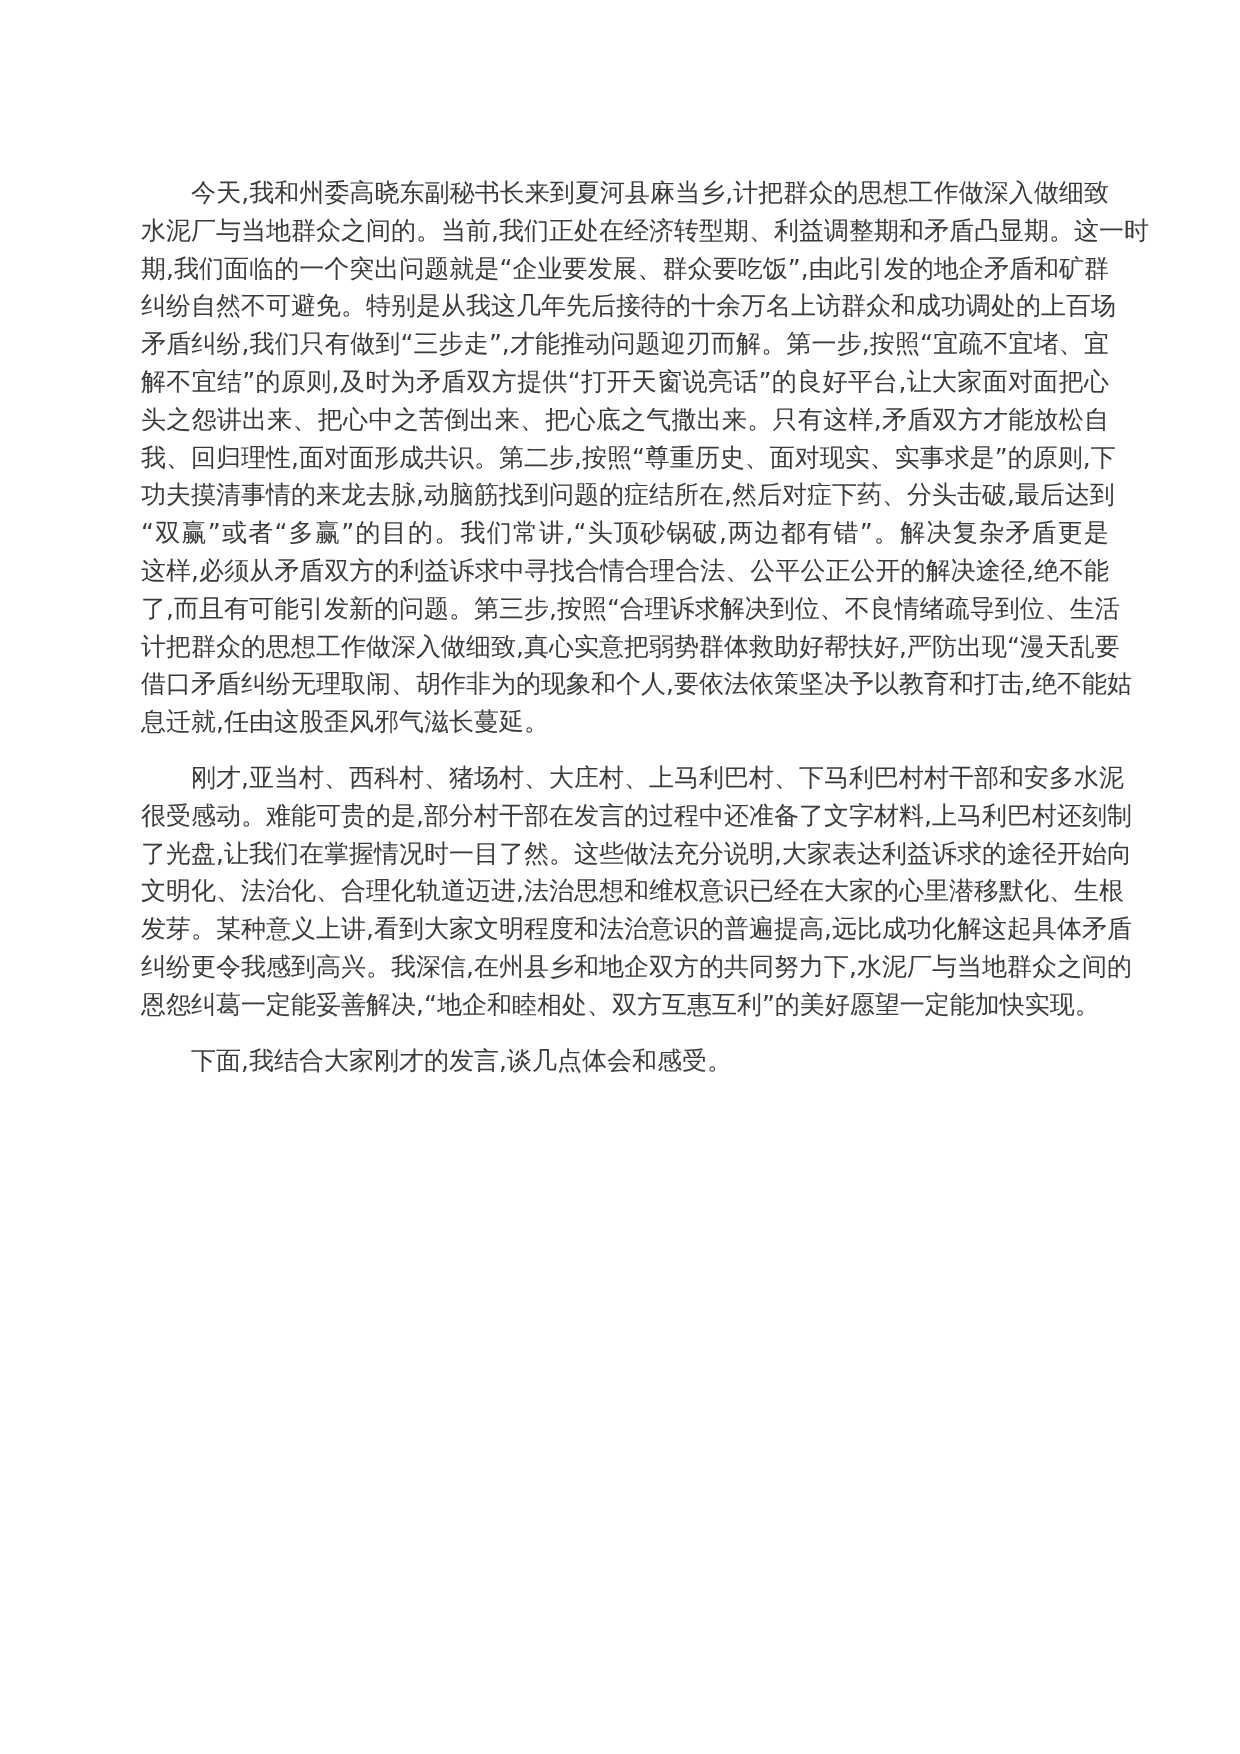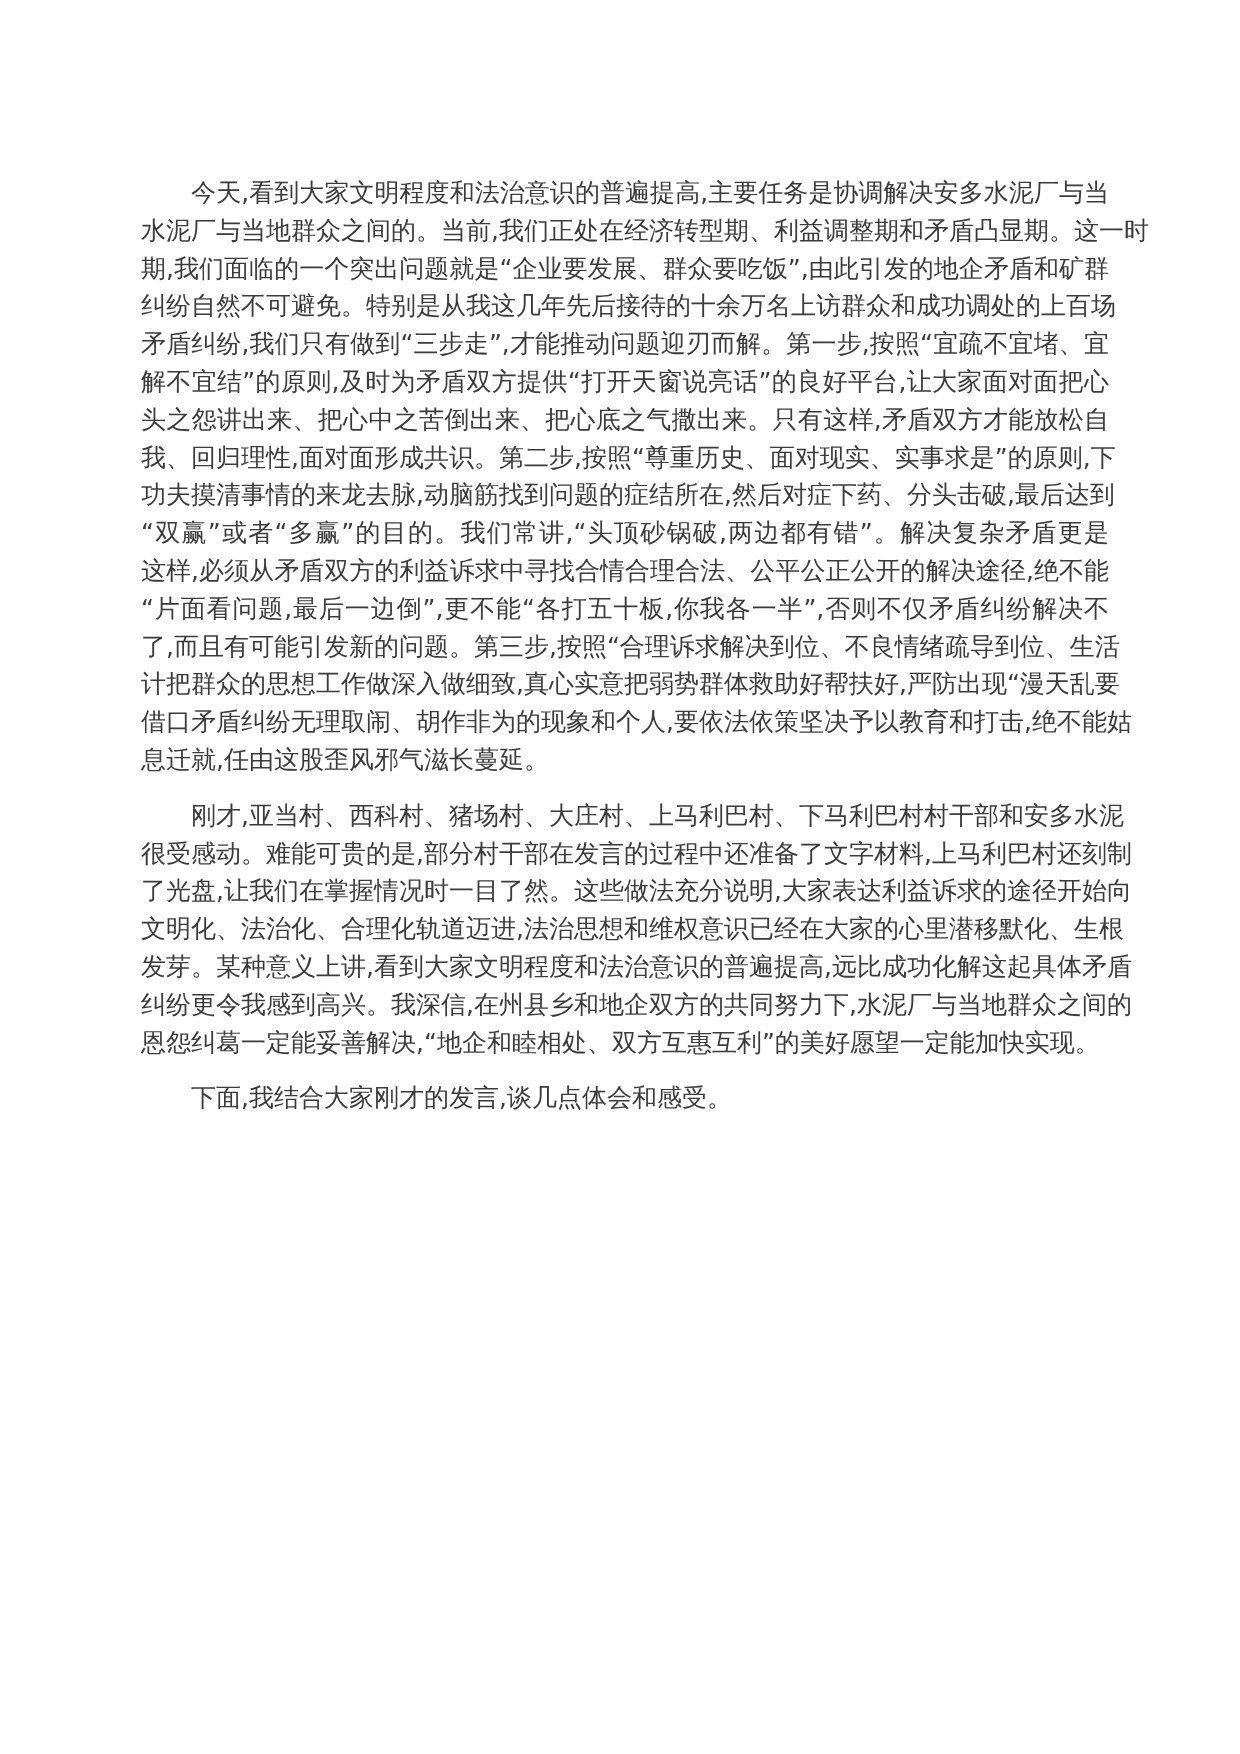--- a/index.html
+++ b/index.html
@@ -46,32 +46,31 @@
       text-align-last: left;
     }
   </style>
 </head>
 <body>
 
 <div class="page">
   <div class="content">
 
     <div class="para">
-      <span class="line">　　今天,看到大家文明程度和法治意识的普遍提高,主要任务是协调解决安多水泥厂与当</span>
+      <span class="line">　　今天,我和州委高晓东副秘书长来到夏河县麻当乡,计把群众的思想工作做深入做细致</span>
       <span class="line">水泥厂与当地群众之间的。当前,我们正处在经济转型期、利益调整期和矛盾凸显期。这一时</span>
       <span class="line">期,我们面临的一个突出问题就是“企业要发展、群众要吃饭”,由此引发的地企矛盾和矿群</span>
       <span class="line">纠纷自然不可避免。特别是从我这几年先后接待的十余万名上访群众和成功调处的上百场</span>
       <span class="line">矛盾纠纷,我们只有做到“三步走”,才能推动问题迎刃而解。第一步,按照“宜疏不宜堵、宜</span>
       <span class="line">解不宜结”的原则,及时为矛盾双方提供“打开天窗说亮话”的良好平台,让大家面对面把心</span>
       <span class="line">头之怨讲出来、把心中之苦倒出来、把心底之气撒出来。只有这样,矛盾双方才能放松自</span>
       <span class="line">我、回归理性,面对面形成共识。第二步,按照“尊重历史、面对现实、实事求是”的原则,下</span>
       <span class="line">功夫摸清事情的来龙去脉,动脑筋找到问题的症结所在,然后对症下药、分头击破,最后达到</span>
       <span class="line">“双赢”或者“多赢”的目的。我们常讲,“头顶砂锅破,两边都有错”。解决复杂矛盾更是</span>
       <span class="line">这样,必须从矛盾双方的利益诉求中寻找合情合理合法、公平公正公开的解决途径,绝不能</span>
-      <span class="line">“片面看问题,最后一边倒”,更不能“各打五十板,你我各一半”,否则不仅矛盾纠纷解决不</span>
       <span class="line">了,而且有可能引发新的问题。第三步,按照“合理诉求解决到位、不良情绪疏导到位、生活</span>
       <span class="line">计把群众的思想工作做深入做细致,真心实意把弱势群体救助好帮扶好,严防出现“漫天乱要</span>
       <span class="line">借口矛盾纠纷无理取闹、胡作非为的现象和个人,要依法依策坚决予以教育和打击,绝不能姑</span>
       <span class="line last">息迁就,任由这股歪风邪气滋长蔓延。</span>
     </div>
 
     <div class="para">
       <span class="line">　　刚才,亚当村、西科村、猪场村、大庄村、上马利巴村、下马利巴村村干部和安多水泥</span>
       <span class="line">很受感动。难能可贵的是,部分村干部在发言的过程中还准备了文字材料,上马利巴村还刻制</span>
       <span class="line">了光盘,让我们在掌握情况时一目了然。这些做法充分说明,大家表达利益诉求的途径开始向</span>

